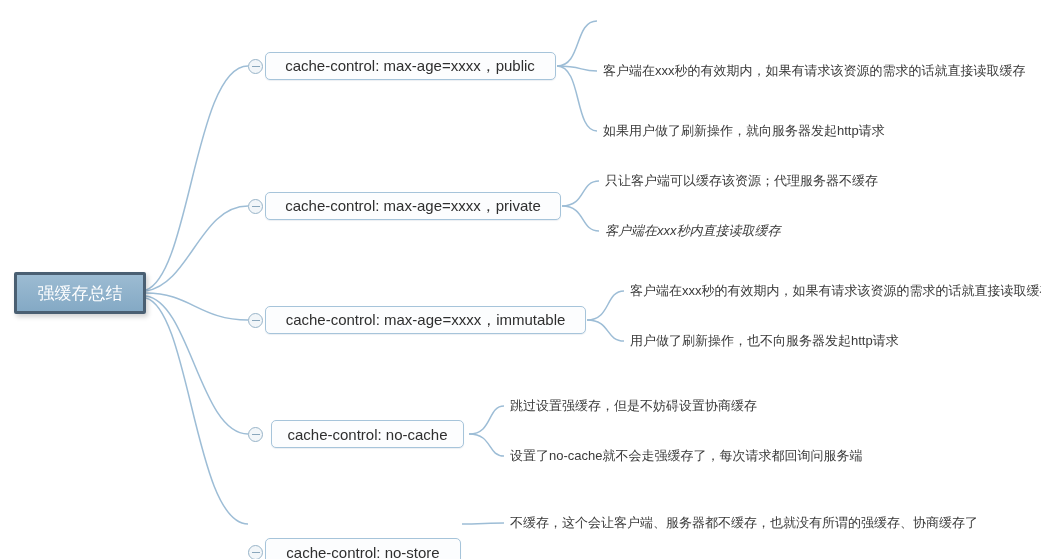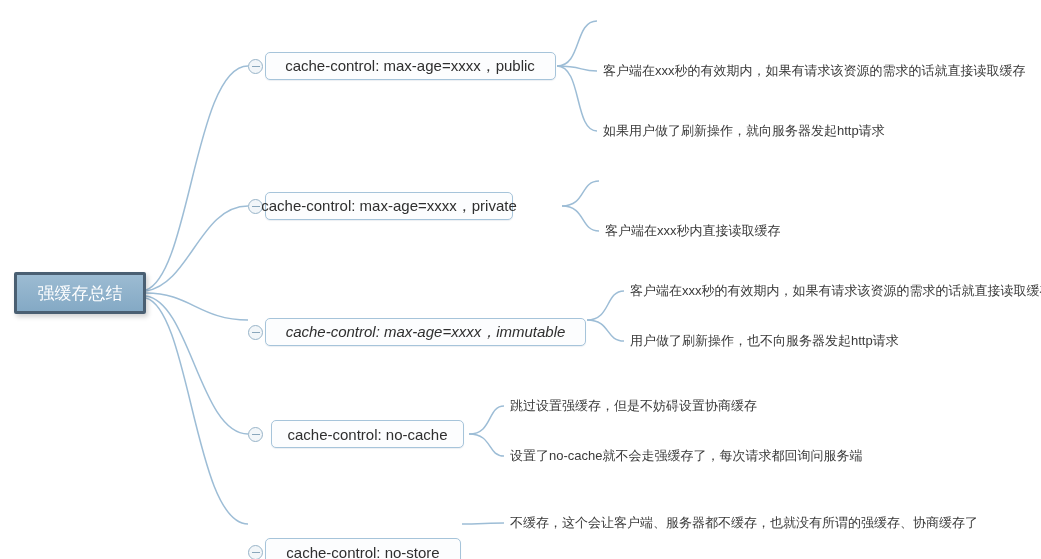--- a/index.html
+++ b/index.html
@@ -52,22 +52,22 @@
   .topic{
     box-sizing:border-box;height:28px;
     border:1px solid var(--branch-border);
     border-radius:5px;background:var(--branch-fill);
     color:var(--branch-text);font-size:15px;
     display:flex;align-items:center;justify-content:center;
     padding:0 10px;white-space:nowrap;cursor:default;
     box-shadow:0 1px 1px rgba(120,150,175,0.15);
   }
   .b1 .topic{width:291px;padding-left:9px;} .b1{top:52px;}
-  .b2 .topic{width:248px;} .b2{top:192px;}
-  .b3 .topic{width:321px;} .b3{top:318px;font-style:italic;}
+  .b2 .topic{width:296px;} .b2{top:192px;}
+  .b3 .topic{width:321px;} .b3{top:306px;}
   .b4 .topic{width:193px;margin-left:6px;} .b4{top:420px;}
   .b5 .topic{width:196px;} .b5{top:538px;justify-content:space-between;}
   .leaf{
     position:absolute;height:18px;line-height:18px;
     font-size:13px;color:var(--leaf-text);
     white-space:nowrap;cursor:default;
   }
 </style>
 </head>
 <body>
@@ -110,21 +110,22 @@
   </div>
   <div class="leaf" style="left:603px;top:62px;">客户端在xxx秒的有效期内，如果有请求该资源的需求的话就直接读取缓存</div>
   <div class="leaf" style="left:603px;top:122px;">如果用户做了刷新操作，就向服务器发起http请求</div>
 
   <div class="branch b2">
     <span class="collapse"></span>
     <div class="topic">
       <span>cache-control: max-age=xxxx，private</span>
     </div>
   </div>
-  <div class="leaf" style="left:605px;top:222px;">客户端在xxx秒内直接读取缓存</div>
+  <div class="leaf" style="left:605px;top:172px;">只让客户端可以缓存该资源；代理服务器不缓存</div>
+  <div class="leaf" style="left:605px;top:222px;font-style:italic;">客户端在xxx秒内直接读取缓存</div>
 
   <div class="branch b3">
     <span class="collapse"></span>
     <div class="topic">
       <span>cache-control: max-age=xxxx，immutable</span>
     </div>
   </div>
   <div class="leaf" style="left:630px;top:282px;">客户端在xxx秒的有效期内，如果有请求该资源的需求的话就直接读取缓存</div>
   <div class="leaf" style="left:630px;top:332px;">用户做了刷新操作，也不向服务器发起http请求</div>
 

